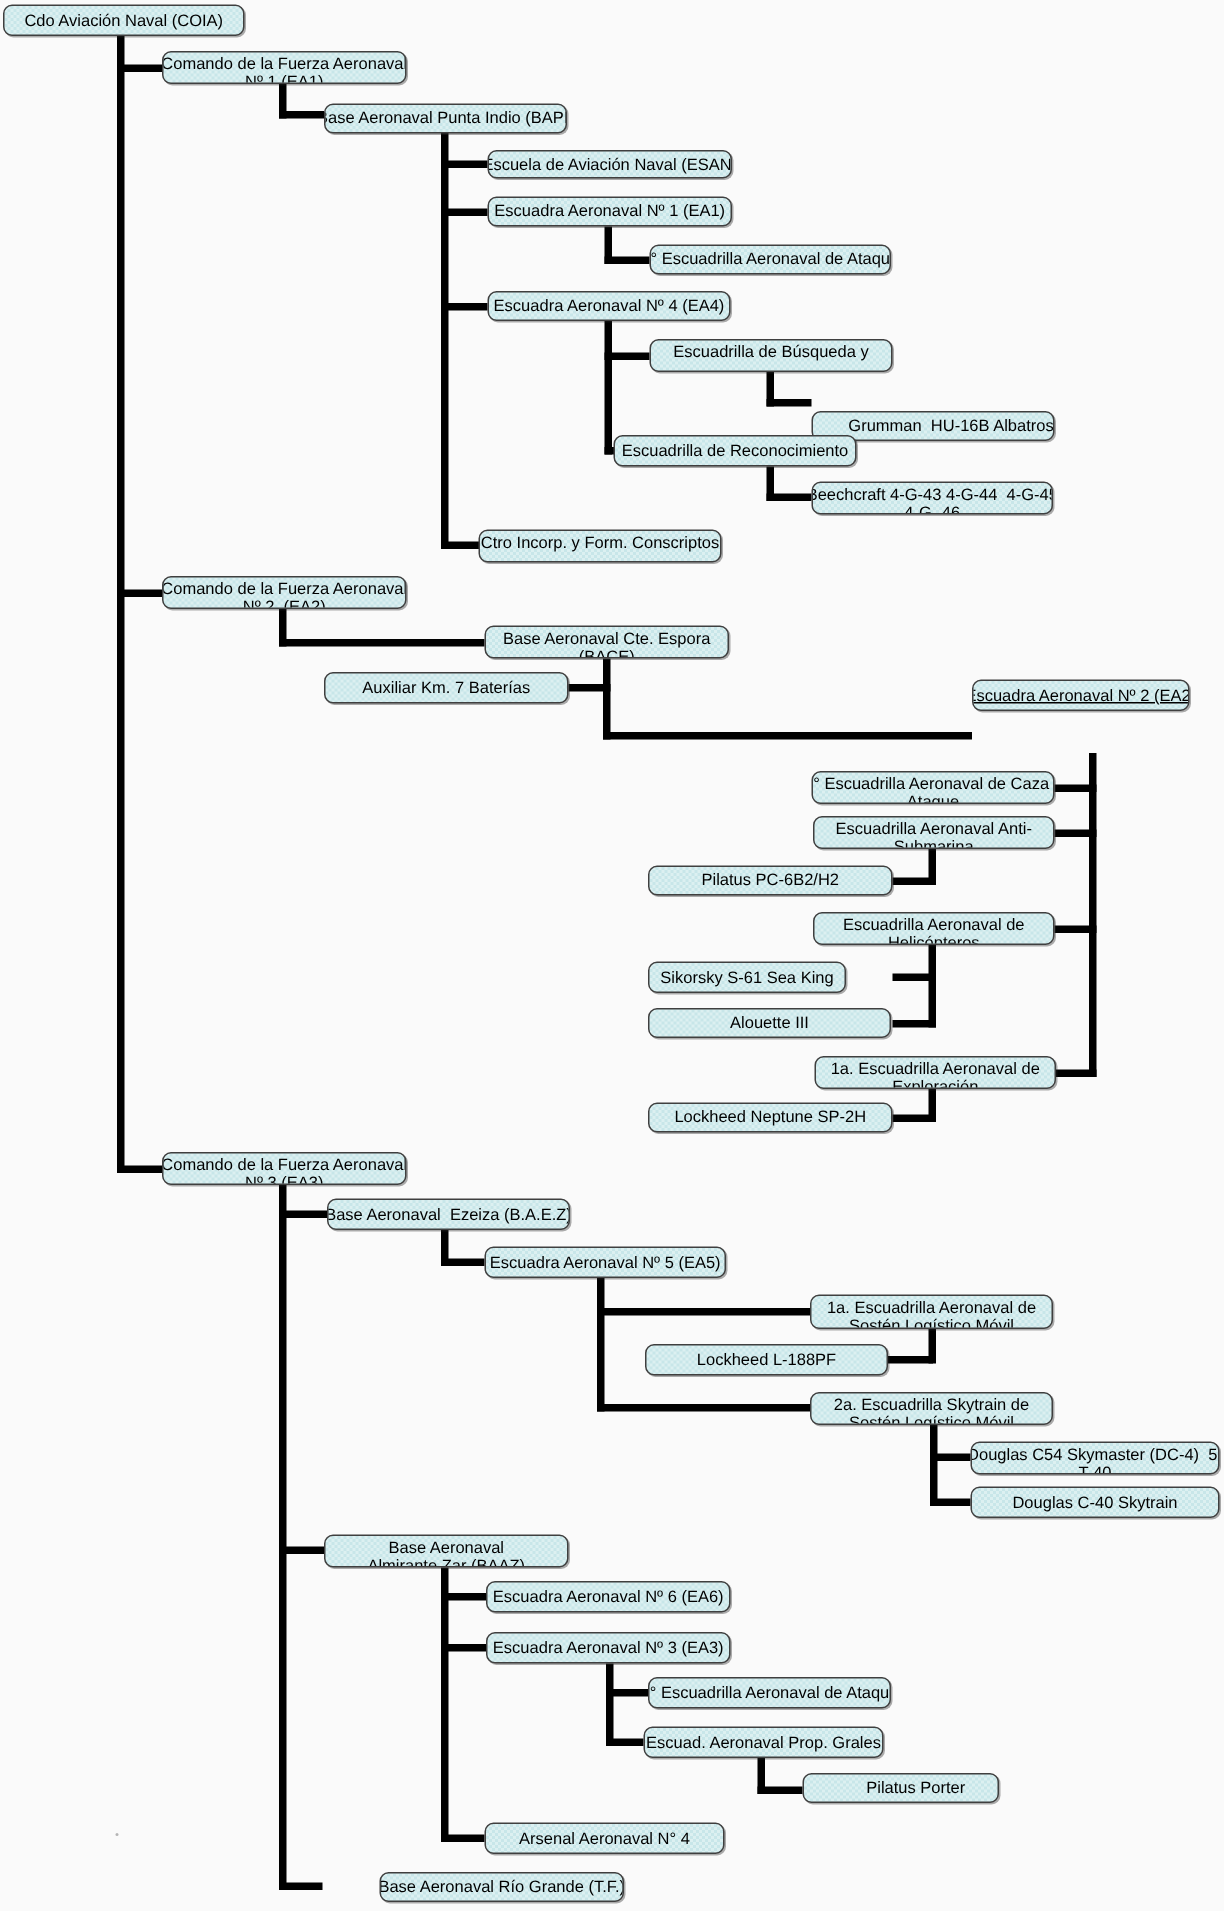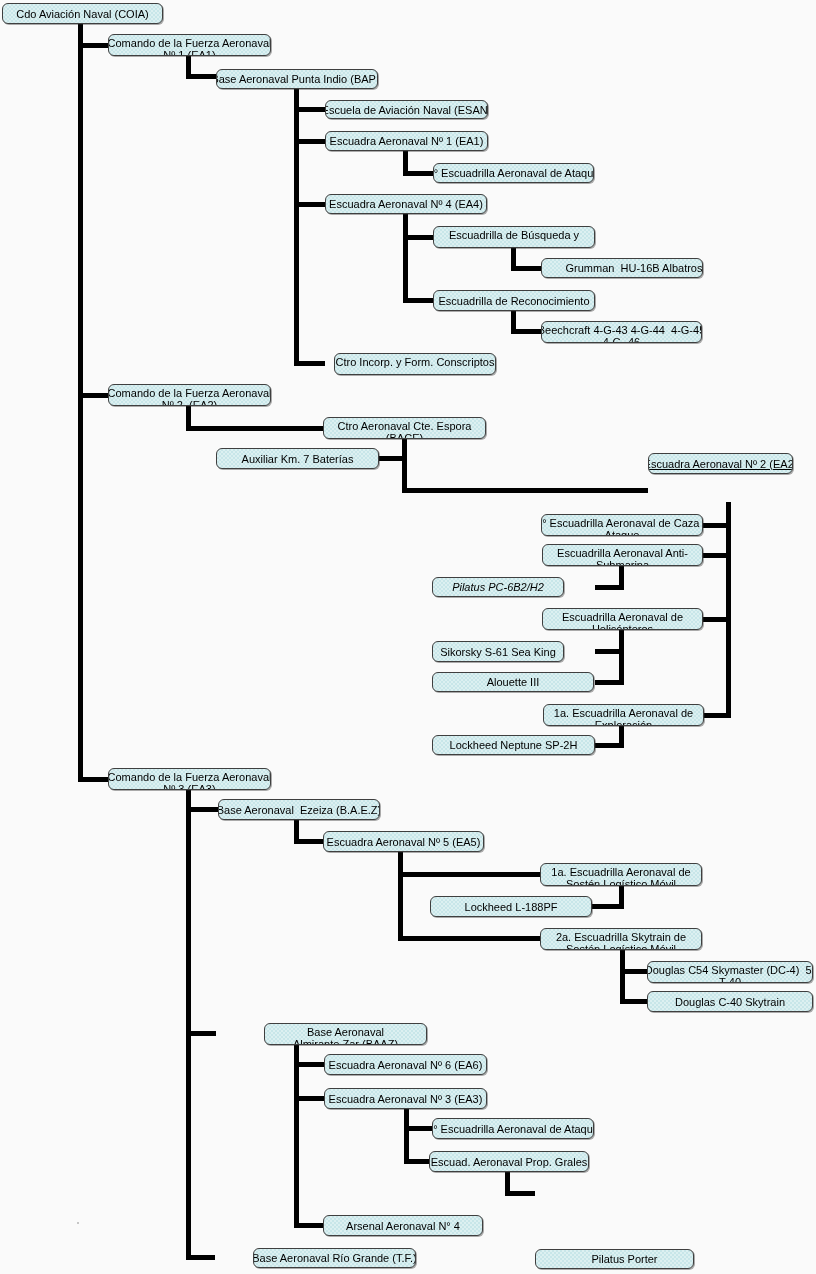--- a/index.html
+++ b/index.html
@@ -107,57 +107,57 @@
     <div class="node" style="left: 433px; top: 163px; width: 161px; height: 20px;">
       <div class="ln">1° Escuadrilla Aeronaval de Ataque</div>
     </div>
     <div class="node" style="left: 325px; top: 194px; width: 162px; height: 20px;">
       <div class="ln">Escuadra Aeronaval Nº 4 (EA4)</div>
     </div>
     <div class="node two" style="left: 433px; top: 226px; width: 162px; height: 22px; gap: 32px;">
       <div class="ln">Escuadrilla de Búsqueda y</div>
       <div class="ln">Salvamento</div>
     </div>
-    <div class="node" style="left: 541px; top: 258px; width: 162px; height: 20px; padding-left: 24px;">
+    <div class="node" style="left: 541px; top: 274px; width: 162px; height: 20px; padding-left: 24px;">
       <div class="ln">Grumman  HU-16B Albatros</div>
     </div>
-    <div class="node" style="left: 433px; top: 290px; width: 162px; height: 21px;">
+    <div class="node" style="left: 409px; top: 290px; width: 162px; height: 21px;">
       <div class="ln">Escuadrilla de Reconocimiento</div>
     </div>
     <div class="node two" style="left: 541px; top: 321px; width: 161px; height: 22px;">
       <div class="ln">Beechcraft 4-G-43 4-G-44  4-G-45</div>
       <div class="ln">4-G- 46</div>
     </div>
-    <div class="node two" style="left: 334px; top: 353px; width: 162px; height: 22px; gap: 13px;">
+    <div class="node two" style="left: 319px; top: 353px; width: 162px; height: 22px; gap: 13px;">
       <div class="ln">Ctro Incorp. y Form. Conscriptos</div>
       <div class="ln">Aviación Naval (CIFAN)</div>
     </div>
     <div class="node two" style="left: 108px; top: 384px; width: 163px; height: 22px;">
       <div class="ln">Comando de la Fuerza Aeronaval</div>
       <div class="ln">Nº 2  (EA2)</div>
     </div>
     <div class="node two" style="left: 323px; top: 417px; width: 163px; height: 22px;">
-      <div class="ln">Ctro Aeronaval Cte. Espora</div>
+      <div class="ln">Base Aeronaval Cte. Espora</div>
       <div class="ln">(BACE)</div>
     </div>
     <div class="node" style="left: 216px; top: 448px; width: 163px; height: 21px;">
       <div class="ln">Auxiliar Km. 7 Baterías</div>
     </div>
     <div class="node" style="left: 648px; top: 453px; width: 145px; height: 21px; text-decoration: underline;">
       <div class="ln">Escuadra Aeronaval Nº 2 (EA2)</div>
     </div>
     <div class="node two" style="left: 541px; top: 514px; width: 162px; height: 22px;">
       <div class="ln">2° Escuadrilla Aeronaval de Caza y</div>
       <div class="ln">Ataque</div>
     </div>
     <div class="node two" style="left: 542px; top: 544px; width: 161px; height: 22px;">
       <div class="ln">Escuadrilla Aeronaval Anti-</div>
       <div class="ln">Submarina</div>
     </div>
-    <div class="node" style="left: 432px; top: 577px; width: 132px; height: 20px; font-style: italic;">
+    <div class="node" style="left: 432px; top: 577px; width: 163px; height: 20px;">
       <div class="ln">Pilatus PC-6B2/H2</div>
     </div>
     <div class="node two" style="left: 542px; top: 608px; width: 161px; height: 22px;">
       <div class="ln">Escuadrilla Aeronaval de</div>
       <div class="ln">Helicópteros</div>
     </div>
     <div class="node" style="left: 432px; top: 641px; width: 132px; height: 21px;">
       <div class="ln">Sikorsky S-61 Sea King</div>
     </div>
     <div class="node" style="left: 432px; top: 672px; width: 162px; height: 20px;">
@@ -191,37 +191,37 @@
       <div class="ln">2a. Escuadrilla Skytrain de</div>
       <div class="ln">Sostén Logístico Móvil</div>
     </div>
     <div class="node two" style="left: 647px; top: 961px; width: 166px; height: 22px;">
       <div class="ln">Douglas C54 Skymaster (DC-4)  5-</div>
       <div class="ln">T-40</div>
     </div>
     <div class="node" style="left: 647px; top: 991px; width: 166px; height: 21px;">
       <div class="ln">Douglas C-40 Skytrain</div>
     </div>
-    <div class="node two" style="left: 216px; top: 1023px; width: 163px; height: 22px; margin-left: 48px;">
+    <div class="node two" style="left: 216px; top: 1023px; width: 163px; height: 22px;">
       <div class="ln">Base Aeronaval</div>
       <div class="ln">Almirante Zar (BAAZ)</div>
     </div>
     <div class="node" style="left: 324px; top: 1054px; width: 163px; height: 21px;">
       <div class="ln">Escuadra Aeronaval Nº 6 (EA6)</div>
     </div>
     <div class="node" style="left: 324px; top: 1088px; width: 163px; height: 21px;">
       <div class="ln">Escuadra Aeronaval Nº 3 (EA3)</div>
     </div>
     <div class="node" style="left: 432px; top: 1118px; width: 162px; height: 21px;">
       <div class="ln">2° Escuadrilla Aeronaval de Ataque</div>
     </div>
     <div class="node" style="left: 429px; top: 1151px; width: 160px; height: 21px;">
       <div class="ln">Escuad. Aeronaval Prop. Grales</div>
     </div>
-    <div class="node" style="left: 535px; top: 1249px; width: 159px; height: 20px; padding-left: 20px;">
+    <div class="node" style="left: 535px; top: 1182px; width: 131px; height: 20px; padding-left: 20px;">
       <div class="ln">Pilatus Porter</div>
     </div>
     <div class="node" style="left: 323px; top: 1215px; width: 160px; height: 21px;">
       <div class="ln">Arsenal Aeronaval N° 4</div>
     </div>
     <div class="node" style="left: 215px; top: 1248px; width: 163px; height: 20px; margin-left: 38px;">
       <div class="ln">Base Aeronaval Río Grande (T.F.)</div>
     </div>
     <div class="dot" style="left: 77px; top: 1222px;"></div>
   </div>

